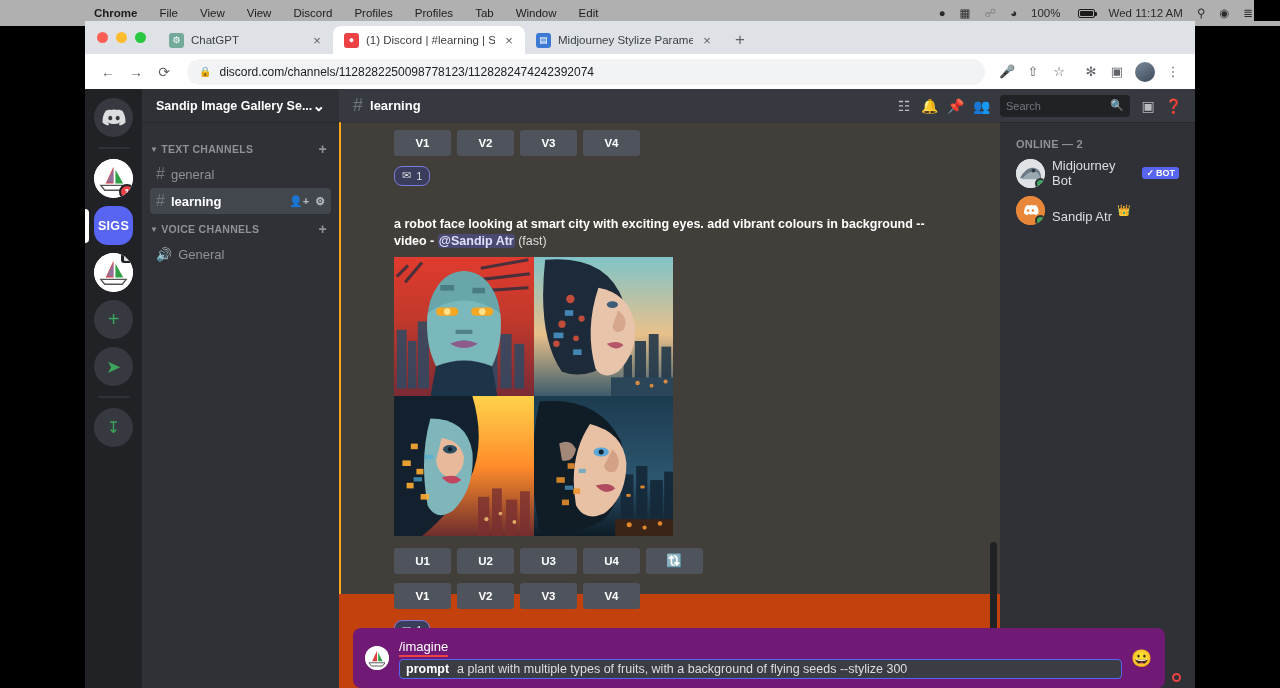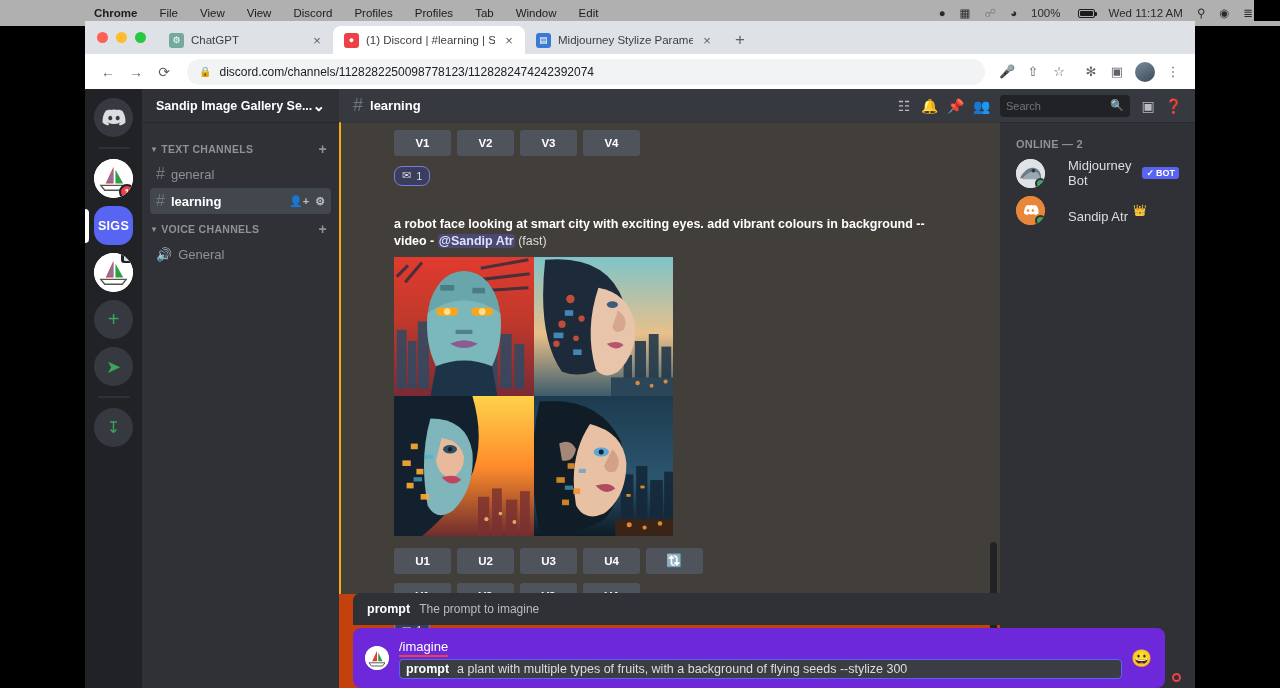--- a/index.html
+++ b/index.html
@@ -98,32 +98,32 @@
     border-radius:8px; height:20px; padding:0 7px; font-size:11px; color:#dcddde; }
   .prompt-txt{ color:#fff; font-size:12.5px; font-weight:bold; line-height:17px; padding:4px 0 3px 0; max-width:545px;margin-top:22px;}
   .mention{ color:#dee0fc; background:rgba(88,101,242,.3); border-radius:3px; padding:0 1px;}
   .sub{ color:#dcddde; font-weight:400;}
   .grid{ width:279px;height:279px; display:grid; grid-template-columns:1fr 1fr; grid-template-rows:1fr 1fr;
     overflow:hidden; margin:4px 0;}
   .cell{ position:relative; overflow:hidden;}
   
   .members{ width:195px; background:#2f3136; padding:16px 0 0 0;}
   .mhdr{ color:#8e9297; font-size:11px; font-weight:600; padding:0 8px 4px 16px; letter-spacing:.2px;}
-  .member{ display:flex;align-items:center;gap:23px; height:36px; margin:1px 8px; padding:0 8px; border-radius:4px;}
+  .member{ display:flex;align-items:center;gap:7px; height:36px; margin:1px 8px; padding:0 8px; border-radius:4px;}
   .mav{ width:29px;height:29px;border-radius:50%;position:relative;flex:0 0 29px;overflow:hidden;}
   .mav .dot{ position:absolute;right:-1px;bottom:-1px;width:11px;height:11px;border-radius:50%;background:#3ba55c;border:2.5px solid #2f3136;}
   .mnm{ color:#8e9297; font-size:13px; font-weight:500; display:flex;align-items:center;gap:5px;}
   .botbadge{ background:#5865f2;color:#fff;font-size:9px;font-weight:600;border-radius:3px;padding:1px 4px;
     display:inline-flex;align-items:center;gap:2px;}
   .crown{ font-size:11px; }
   
   .composer{ position:absolute; left:14px; right:30px; bottom:0; }
   .slashpanel{ background:#2f3136; border-radius:8px 8px 0 0; padding:9px 14px; font-size:12px; color:#b9bbbe;}
   .slashpanel b{ color:#fff; font-size:12.5px; margin-right:6px;}
-  .inputbar{ background:#6d28d9; border-radius:8px; display:flex; align-items:center; gap:10px; padding:9px 12px; margin-top:3px;}
+  .inputbar{ background:#701a75; border-radius:8px; display:flex; align-items:center; gap:10px; padding:9px 12px; margin-top:3px;}
   .ci-av{ width:24px;height:24px;border-radius:50%;background:#fff;overflow:hidden;flex:0 0 24px;}
   .cmdtag{ color:#fff; font-size:13px; font-weight:500; border-bottom:2px solid #ed4245; padding-bottom:1px;}
   .argbox{ border:1px solid #5865f2; border-radius:4px; padding:2px 6px; font-size:12.5px; color:#dcddde;
     display:flex; gap:8px; align-items:center; background:#3a3d44; margin-top:4px; white-space:nowrap; overflow:hidden;}
   .argbox .k{ color:#fff; font-weight:600;}
   .emoji-ic{ margin-left:auto; font-size:17px; color:#b9bbbe;}
   .rec-dot{ width:9px;height:9px;border-radius:50%;border:2px solid #ed4245;}
   .scrollbar{ position:absolute; right:3px; width:7px; background:#202225; border-radius:4px;}
 </style>
 </head>
@@ -572,24 +572,20 @@
             </span>
             <span class="mnm">
               <span style="color:#dcddde;margin-top:12px;">Sandip Atr</span>
               <span class="crown">👑</span>
             </span>
           </div>
         </div>
       </div>
 
       <div class="composer">
-        <div class="slashpanel">
-          <b>prompt</b>
-          <span>The prompt to imagine</span>
-        </div>
         <div class="inputbar">
           <span class="ci-av">
             <svg width="24" height="24" viewBox="0 0 30 30">
               <circle cx="15" cy="15" r="15" fill="#fff"></circle>
               <path d="M9 19 L15 6 L15 19 Z" fill="#e23b3b"></path>
               <path d="M16.5 19 L16.5 8 L22 19 Z" fill="#2f9e44"></path>
               <path d="M5 21 h20 l-3 4 h-14 z" fill="none" stroke="#555" stroke-width="1.2"></path>
             </svg>
           </span>
           <div style="flex:1;min-width:0;">

